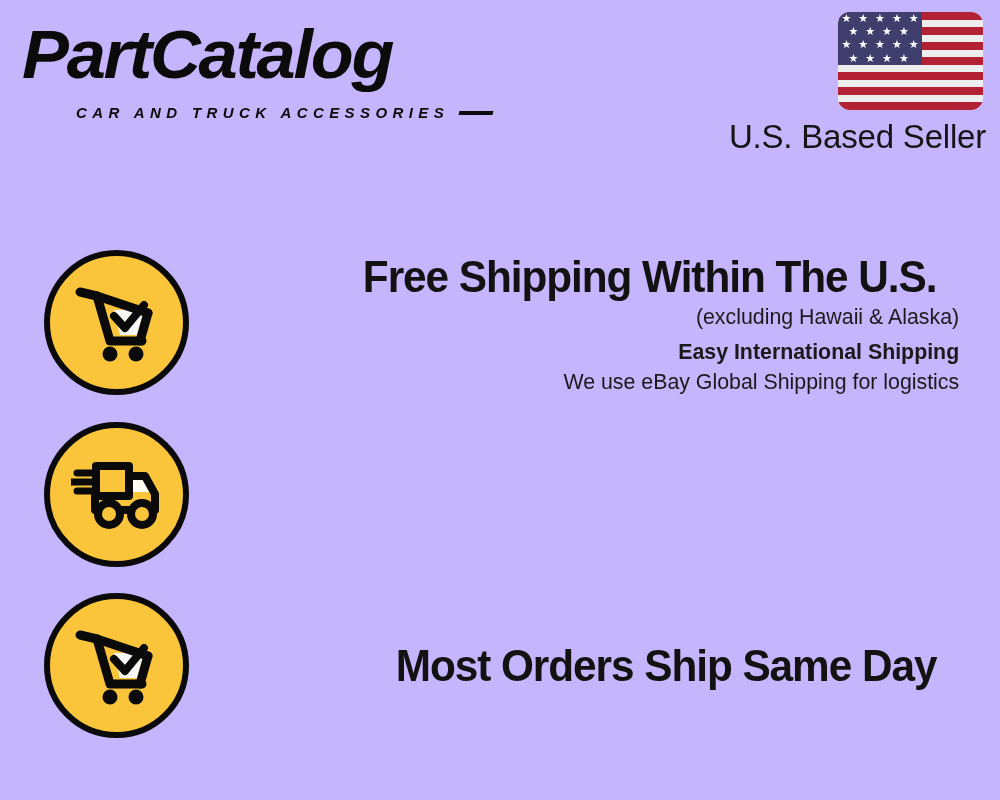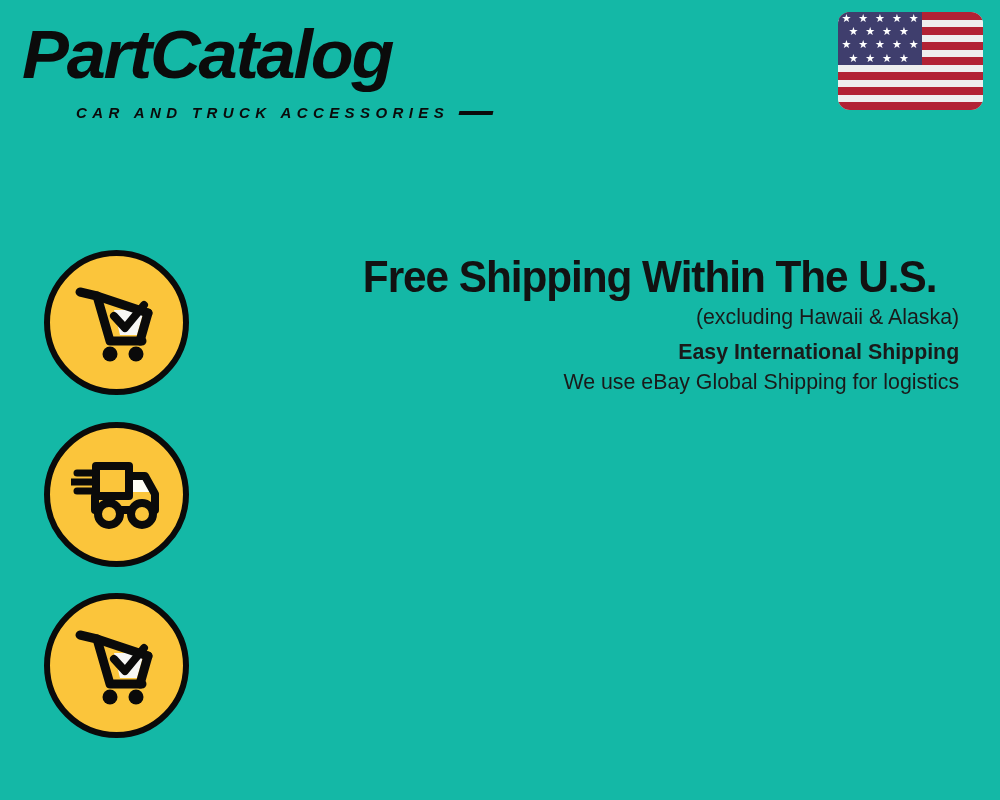--- a/index.html
+++ b/index.html
@@ -12,21 +12,21 @@
     height: 800px;
     background: #ffffff;
     font-family: "Liberation Sans", sans-serif;
     color: #111111;
     overflow: hidden;
   }
   .banner {
     position: relative;
     width: 1000px;
     height: 800px;
-    background: #14b8a6;
+    background: #c4b5fd;
   }
 
   
   .brand-logo {
     position: absolute;
     left: 22px;
     top: 18px;
     width: 470px;
     height: 100px;
   }
@@ -249,20 +249,21 @@
           <i>★</i>
         <i class="offset">★</i>
           <i class="offset">★</i>
           <i class="offset">★</i>
           <i class="offset">★</i>
           <i></i>
       </div>
     </div>
   </div>
 
+  <div class="seller-note">U.S. Based Seller</div>
 
   <div class="features">
 
     <div class="feature feature-1">
       <div class="feature-badge">
         <svg width="86" height="80" viewBox="0 0 86 80" aria-hidden="true">
           <polygon points="40,27 70,27 63,52 46,52" fill="#f7f7f5"></polygon>
           <path d="M6 9 L23 13 L36 58 L68 58" fill="none" stroke="#0a0a0a" stroke-width="9" stroke-linecap="round" stroke-linejoin="round"></path>
           <path d="M23 13 L74 30" fill="none" stroke="#0a0a0a" stroke-width="9" stroke-linecap="round" stroke-linejoin="round"></path>
           <path d="M74 30 L66 58" fill="none" stroke="#0a0a0a" stroke-width="9" stroke-linecap="round" stroke-linejoin="round"></path>
@@ -300,16 +301,19 @@
         <svg width="86" height="80" viewBox="0 0 86 80" aria-hidden="true">
           <polygon points="40,27 70,27 63,52 46,52" fill="#f7f7f5"></polygon>
           <path d="M6 9 L23 13 L36 58 L68 58" fill="none" stroke="#0a0a0a" stroke-width="9" stroke-linecap="round" stroke-linejoin="round"></path>
           <path d="M23 13 L74 30" fill="none" stroke="#0a0a0a" stroke-width="9" stroke-linecap="round" stroke-linejoin="round"></path>
           <path d="M74 30 L66 58" fill="none" stroke="#0a0a0a" stroke-width="9" stroke-linecap="round" stroke-linejoin="round"></path>
           <path d="M40 33 L51 45 L70 22" fill="none" stroke="#0a0a0a" stroke-width="8" stroke-linecap="round" stroke-linejoin="round"></path>
           <circle cx="36" cy="71" r="7.5" fill="#0a0a0a"></circle>
           <circle cx="62" cy="71" r="7.5" fill="#0a0a0a"></circle>
         </svg>
       </div>
+      <div class="feature-text">
+        <div class="feature-heading">Most Orders Ship Same Day</div>
+      </div>
     </div>
 
   </div>
 </div>
 
 </body></html>

